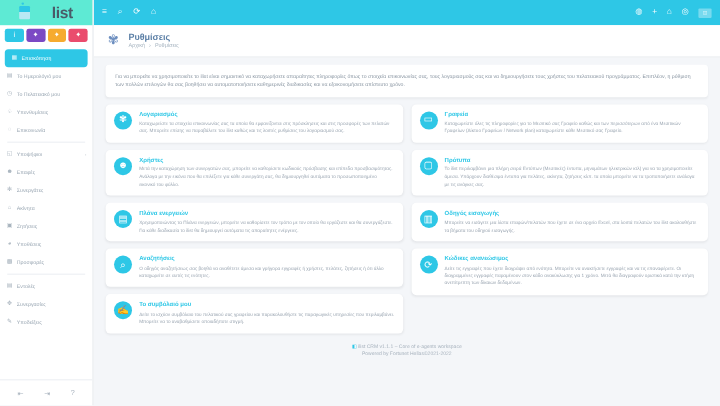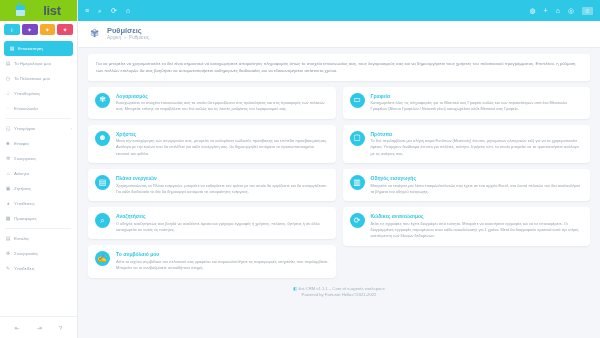--- a/index.html
+++ b/index.html
@@ -13,21 +13,21 @@
 
   
   .sidebar {
     width: 78px; height: 338px;
     background: #ffffff;
     display: flex; flex-direction: column;
     border-right: 1px solid #e8ecef;
     position: relative;
   }
   .logo-wrap {
-    height: 21px; background: #84cc16;
+    height: 21px; background: #5eead4;
     display: flex; align-items: center; justify-content: center;
     gap: 18px;
   }
   .logo-mark {
     width: 9px; height: 11px;
     background: linear-gradient(180deg,#2ec7e6 0%,#2ec7e6 45%,#b9e8f4 46%,#b9e8f4 100%);
     border-radius: 1px;
     position: relative;
   }
   .logo-mark::after {

